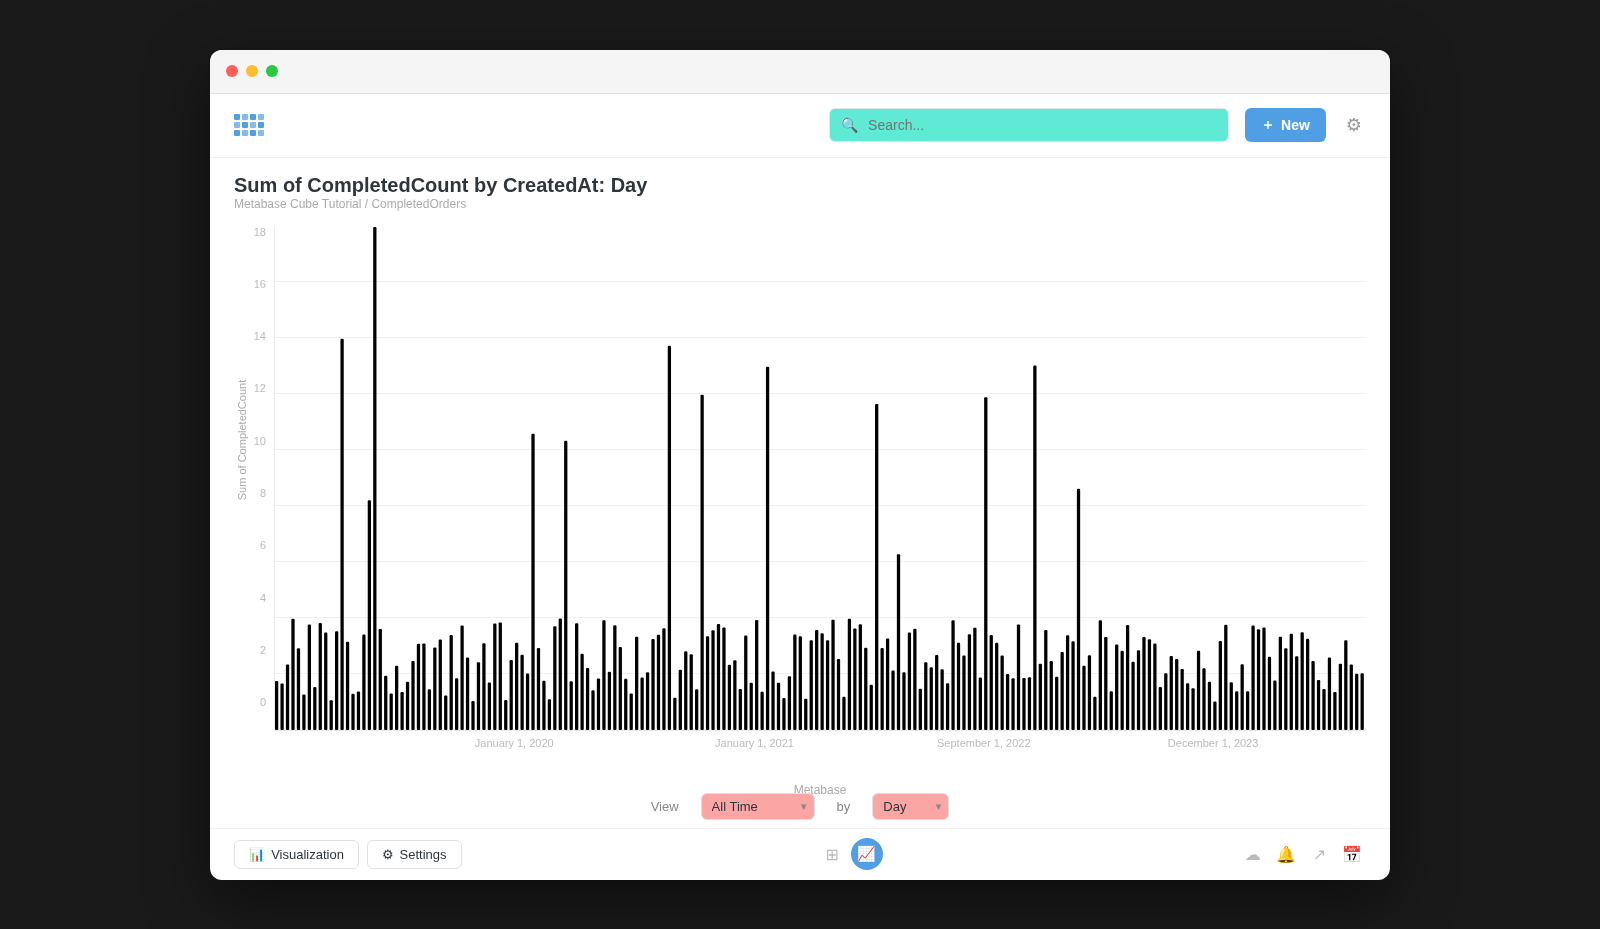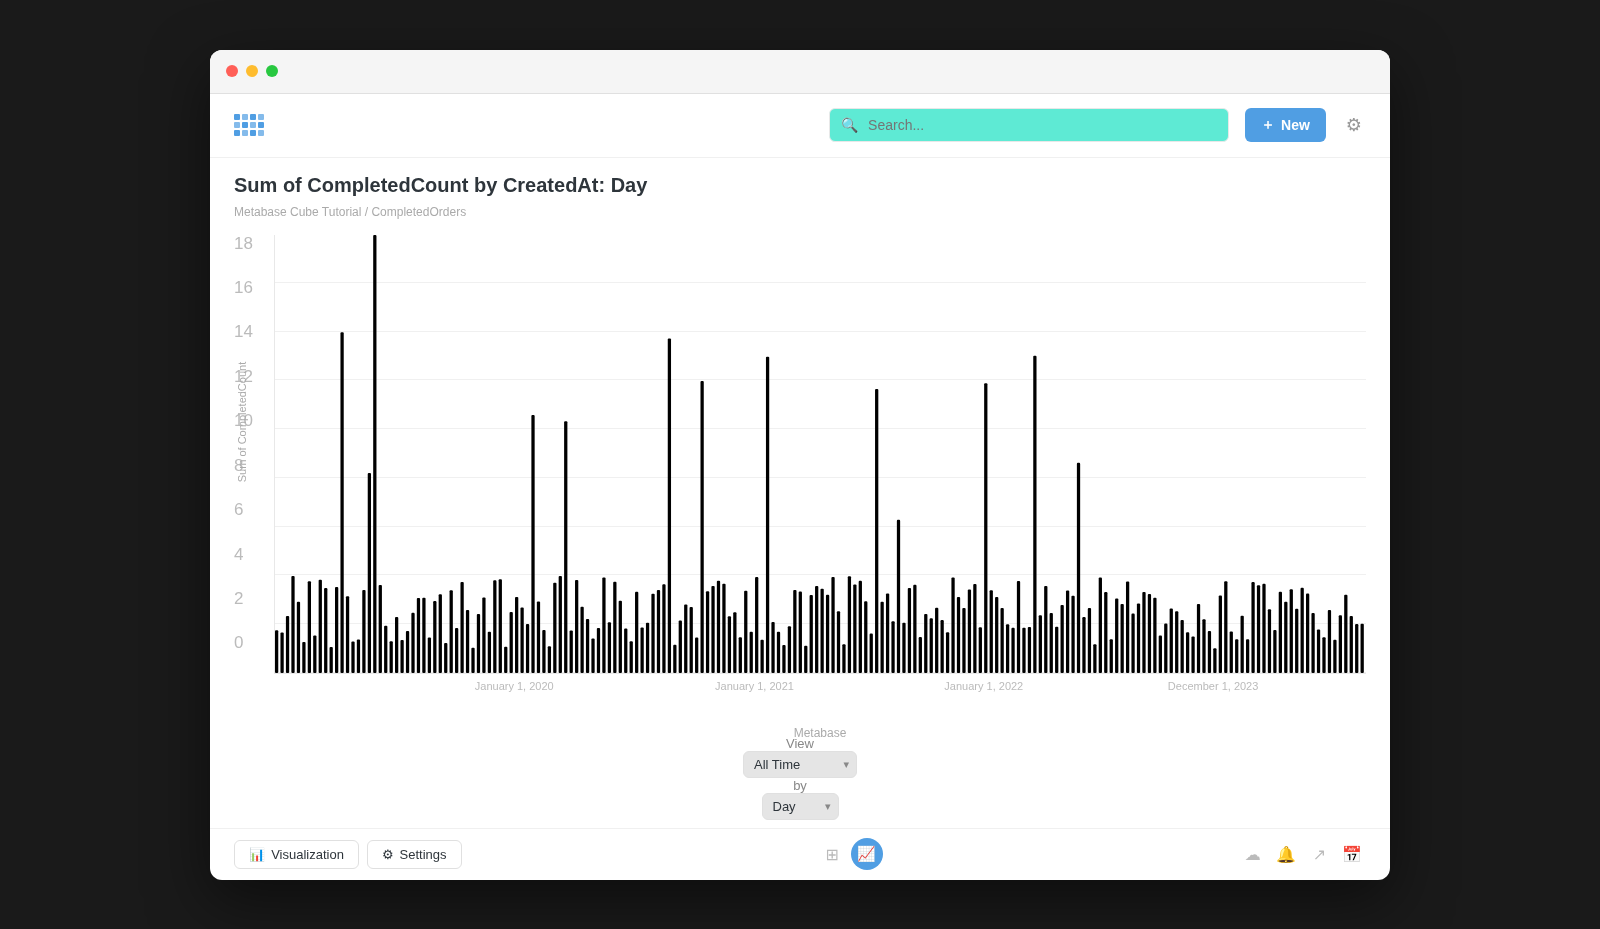--- a/index.html
+++ b/index.html
@@ -134,21 +134,21 @@
     }
     .query-title-section {}
     .query-title {
       font-size: 20px;
       font-weight: 700;
       color: #2e353b;
     }
     .query-breadcrumb {
       font-size: 12px;
       color: #aaa;
-      margin-top: 8px;
+      margin-top: 0;
     }
     .query-breadcrumb span { color: #aaa; }
     .query-actions {
       display: flex;
       align-items: center;
       gap: 8px;
     }
     .action-btn {
       border: 1px solid #e0e0e0;
       background: #fff;
@@ -192,23 +192,23 @@
     }
     .y-axis {
       width: 40px;
       display: flex;
       flex-direction: column;
       justify-content: space-between;
       padding-bottom: 36px;
       position: relative;
     }
     .y-tick {
-      font-size: 17px;
+      font-size: 11px;
       color: #bbb;
-      text-align: left;
+      text-align: right;
       padding-right: 8px;
       line-height: 1;
     }
     .chart-main {
       flex: 1;
       display: flex;
       flex-direction: column;
       position: relative;
     }
     .bars-area {
@@ -244,36 +244,35 @@
       position: absolute;
       font-size: 11px;
       color: #bbb;
       transform: translateX(-50%);
     }
     
     .bottom-controls {
       display: flex;
       justify-content: center;
       align-items: center;
-      gap: 0;
+      gap: 22px;
       padding: 12px 0 8px;
       flex-shrink: 0;
-      flex-direction: column;
     }
     .view-label {
       font-size: 13px;
       color: #888;
     }
     .view-select {
       border: 1px solid #e0e0e0;
       border-radius: 6px;
       padding: 5px 28px 5px 10px;
       font-size: 13px;
       color: #2e353b;
-      background: #e5e5e5;
+      background: #fca5a5;
       cursor: pointer;
       appearance: none;
       -webkit-appearance: none;
       position: relative;
     }
     .select-wrap {
       position: relative;
       display: inline-flex;
       align-items: center;
     }
@@ -654,21 +653,21 @@
                 <rect class="bar" x="1038.8" y="345.01037572860025" width="3.1799999999999997" height="74.98962427139972" rx="1"></rect>
                 <rect class="bar" x="1044.1" y="365.2367746655915" width="3.1799999999999997" height="54.76322533440852" rx="1"></rect>
                 <rect class="bar" x="1049.3999999999999" y="373.10851957255704" width="3.1799999999999997" height="46.89148042744293" rx="1"></rect>
                 <rect class="bar" x="1054.7" y="372.6796582510415" width="3.1799999999999997" height="47.32034174895853" rx="1"></rect>
               </svg>
           </div>
 
           <div class="x-axis" style="position:relative; height:50px;">
             <div class="x-tick" style="left: 22%;">January 1, 2020</div>
             <div class="x-tick" style="left: 44%;">January 1, 2021</div>
-            <div class="x-tick" style="left: 65%;">January 1, 2022</div>
+            <div class="x-tick" style="left: 65%;">September 1, 2022</div>
             <div class="x-tick" style="left: 86%;">December 1, 2023</div>
             <div style="position:absolute; bottom:-16px; left:50%; transform:translateX(-50%); font-size:12px; color:#aaa;">Metabase</div>
           </div>
         </div>
       </div>
 
       <div class="bottom-controls">
         <span class="view-label">View</span>
         <div class="select-wrap">
           <select class="view-select">

